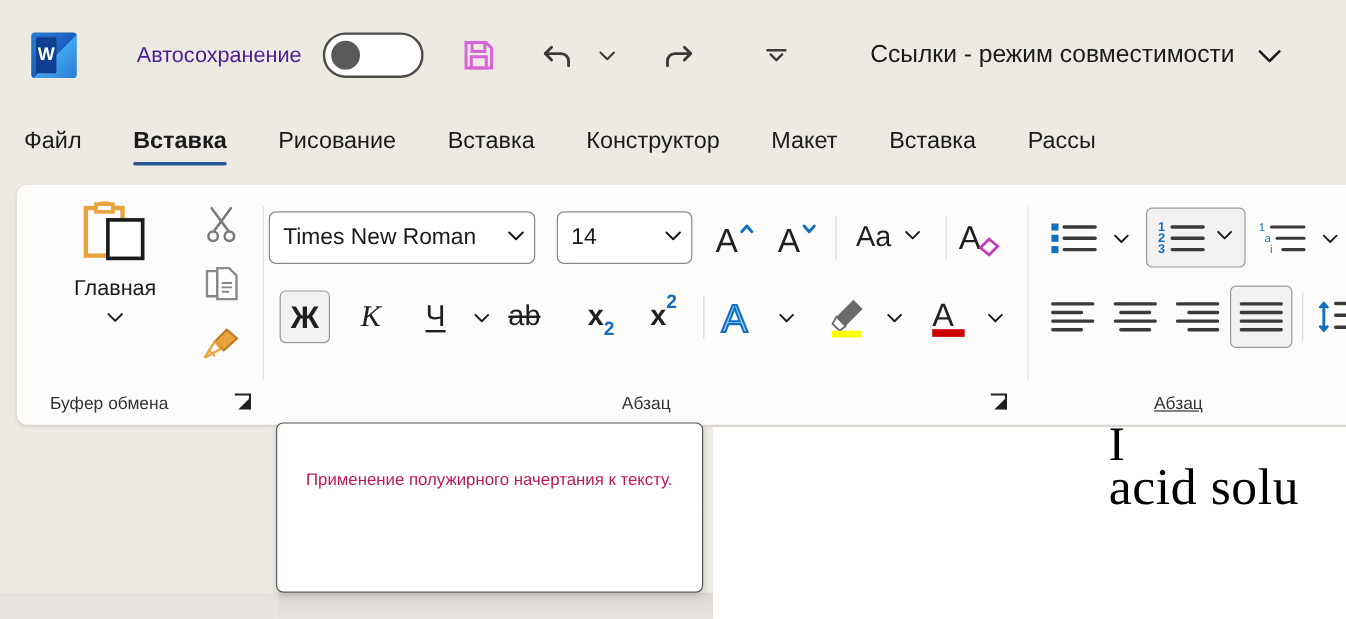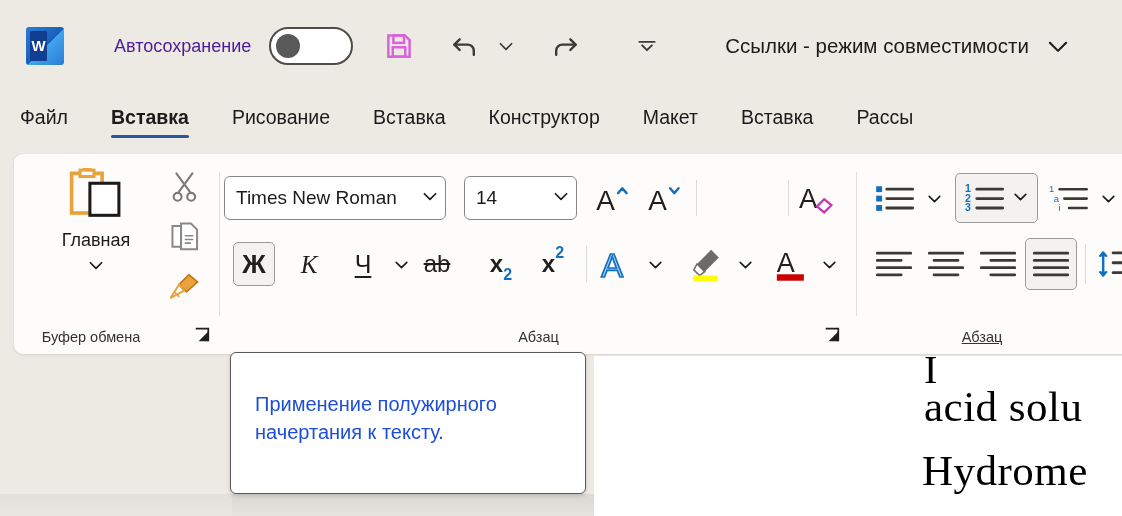--- a/index.html
+++ b/index.html
@@ -116,21 +116,21 @@
   
   #grp-para { left: 843px; width: 279px; }
 
   
   .tooltip {
     position: absolute; left: 230px; top: 352px; width: 356px; height: 142px;
     background: #FFFFFF; border: 1px solid #585858; border-radius: 6px;
     padding: 22px 24px 0 24px; box-shadow: 0 2px 5px rgba(0,0,0,.14);
   }
   .tt-title { font-size: 17.5px; font-weight: bold; color: #201F1E; }
-  .tt-body  { font-size: 20px; color: #1d4ed8; margin-top: 15px; line-height: 1.42; }
+  .tt-body  { font-size: 14px; color: #be185d; margin-top: 15px; line-height: 1.42; }
 
   
   .doc-page {
     position: absolute; left: 594px; top: 356px; width: 528px; height: 160px;
     background: #FFFFFF; overflow: hidden;
   }
   .doc-line {
     position: absolute; font-family: "Liberation Serif", serif;
     font-size: 43px; color: #000; white-space: nowrap; letter-spacing: .5px;
   }
@@ -299,20 +299,28 @@
 
       <div class="rbtn" style="left:422px; top:22px; width:44px; height:44px">
         <svg width="34" height="32" viewBox="0 0 28 26">
           <text x="1" y="23" font-family="Liberation Sans, sans-serif" font-size="23" fill="#201F1E">A</text>
           <path d="M19 5 L22.5 9 L26 5" fill="none" stroke="#1270C1" stroke-width="2" stroke-linecap="round" stroke-linejoin="round"></path>
         </svg>
       </div>
 
       <div class="vsep" style="left:476px; top:26px; height:36px"></div>
 
+      <div class="rbtn" style="left:482px; top:22px; width:78px; height:44px">
+        <span class="glyph" style="font-size:24px">Aa</span>
+        <span style="margin-left:9px">
+          <svg width="17" height="13" viewBox="0 0 16 12">
+            <path d="M3 4 L8 9 L13 4" fill="none" stroke="#1B1B1B" stroke-width="1.5" stroke-linecap="round" stroke-linejoin="round"></path>
+          </svg>
+        </span>
+      </div>
 
       <div class="vsep" style="left:568px; top:26px; height:36px"></div>
 
       <div class="rbtn" style="left:574px; top:22px; width:46px; height:44px">
         <svg width="36" height="34" viewBox="0 0 30 28">
           <text x="0" y="22" font-family="Liberation Sans, sans-serif" font-size="23" fill="#201F1E">A</text>
           <path d="M15 21 L21 15 L27 20 L21 26 z" fill="#FFFFFF" stroke="#C239B3" stroke-width="1.9"></path>
         </svg>
       </div>
 
@@ -476,21 +484,20 @@
         </svg>
       </div>
 
       <div class="group-label" style="left:0; width:250px;text-decoration:underline;">Абзац</div>
     </div>
   </div>
 
   <div class="doc-page">
     <div class="doc-line" style="left:330px; top:-10px; font-size:40px;">I</div>
     <div class="doc-line" style="left:330px; top:26px">acid solu</div>
-    <div class="doc-line" style="left:328px; top:90px">Hydrome</div>
   </div>
 
   <div class="shadow-strip"></div>
   <div class="strip-dark"></div>
 
   <div class="tooltip">
     <div class="tt-body">Применение полужирного начертания к тексту.</div>
   </div>
 
 </div>

